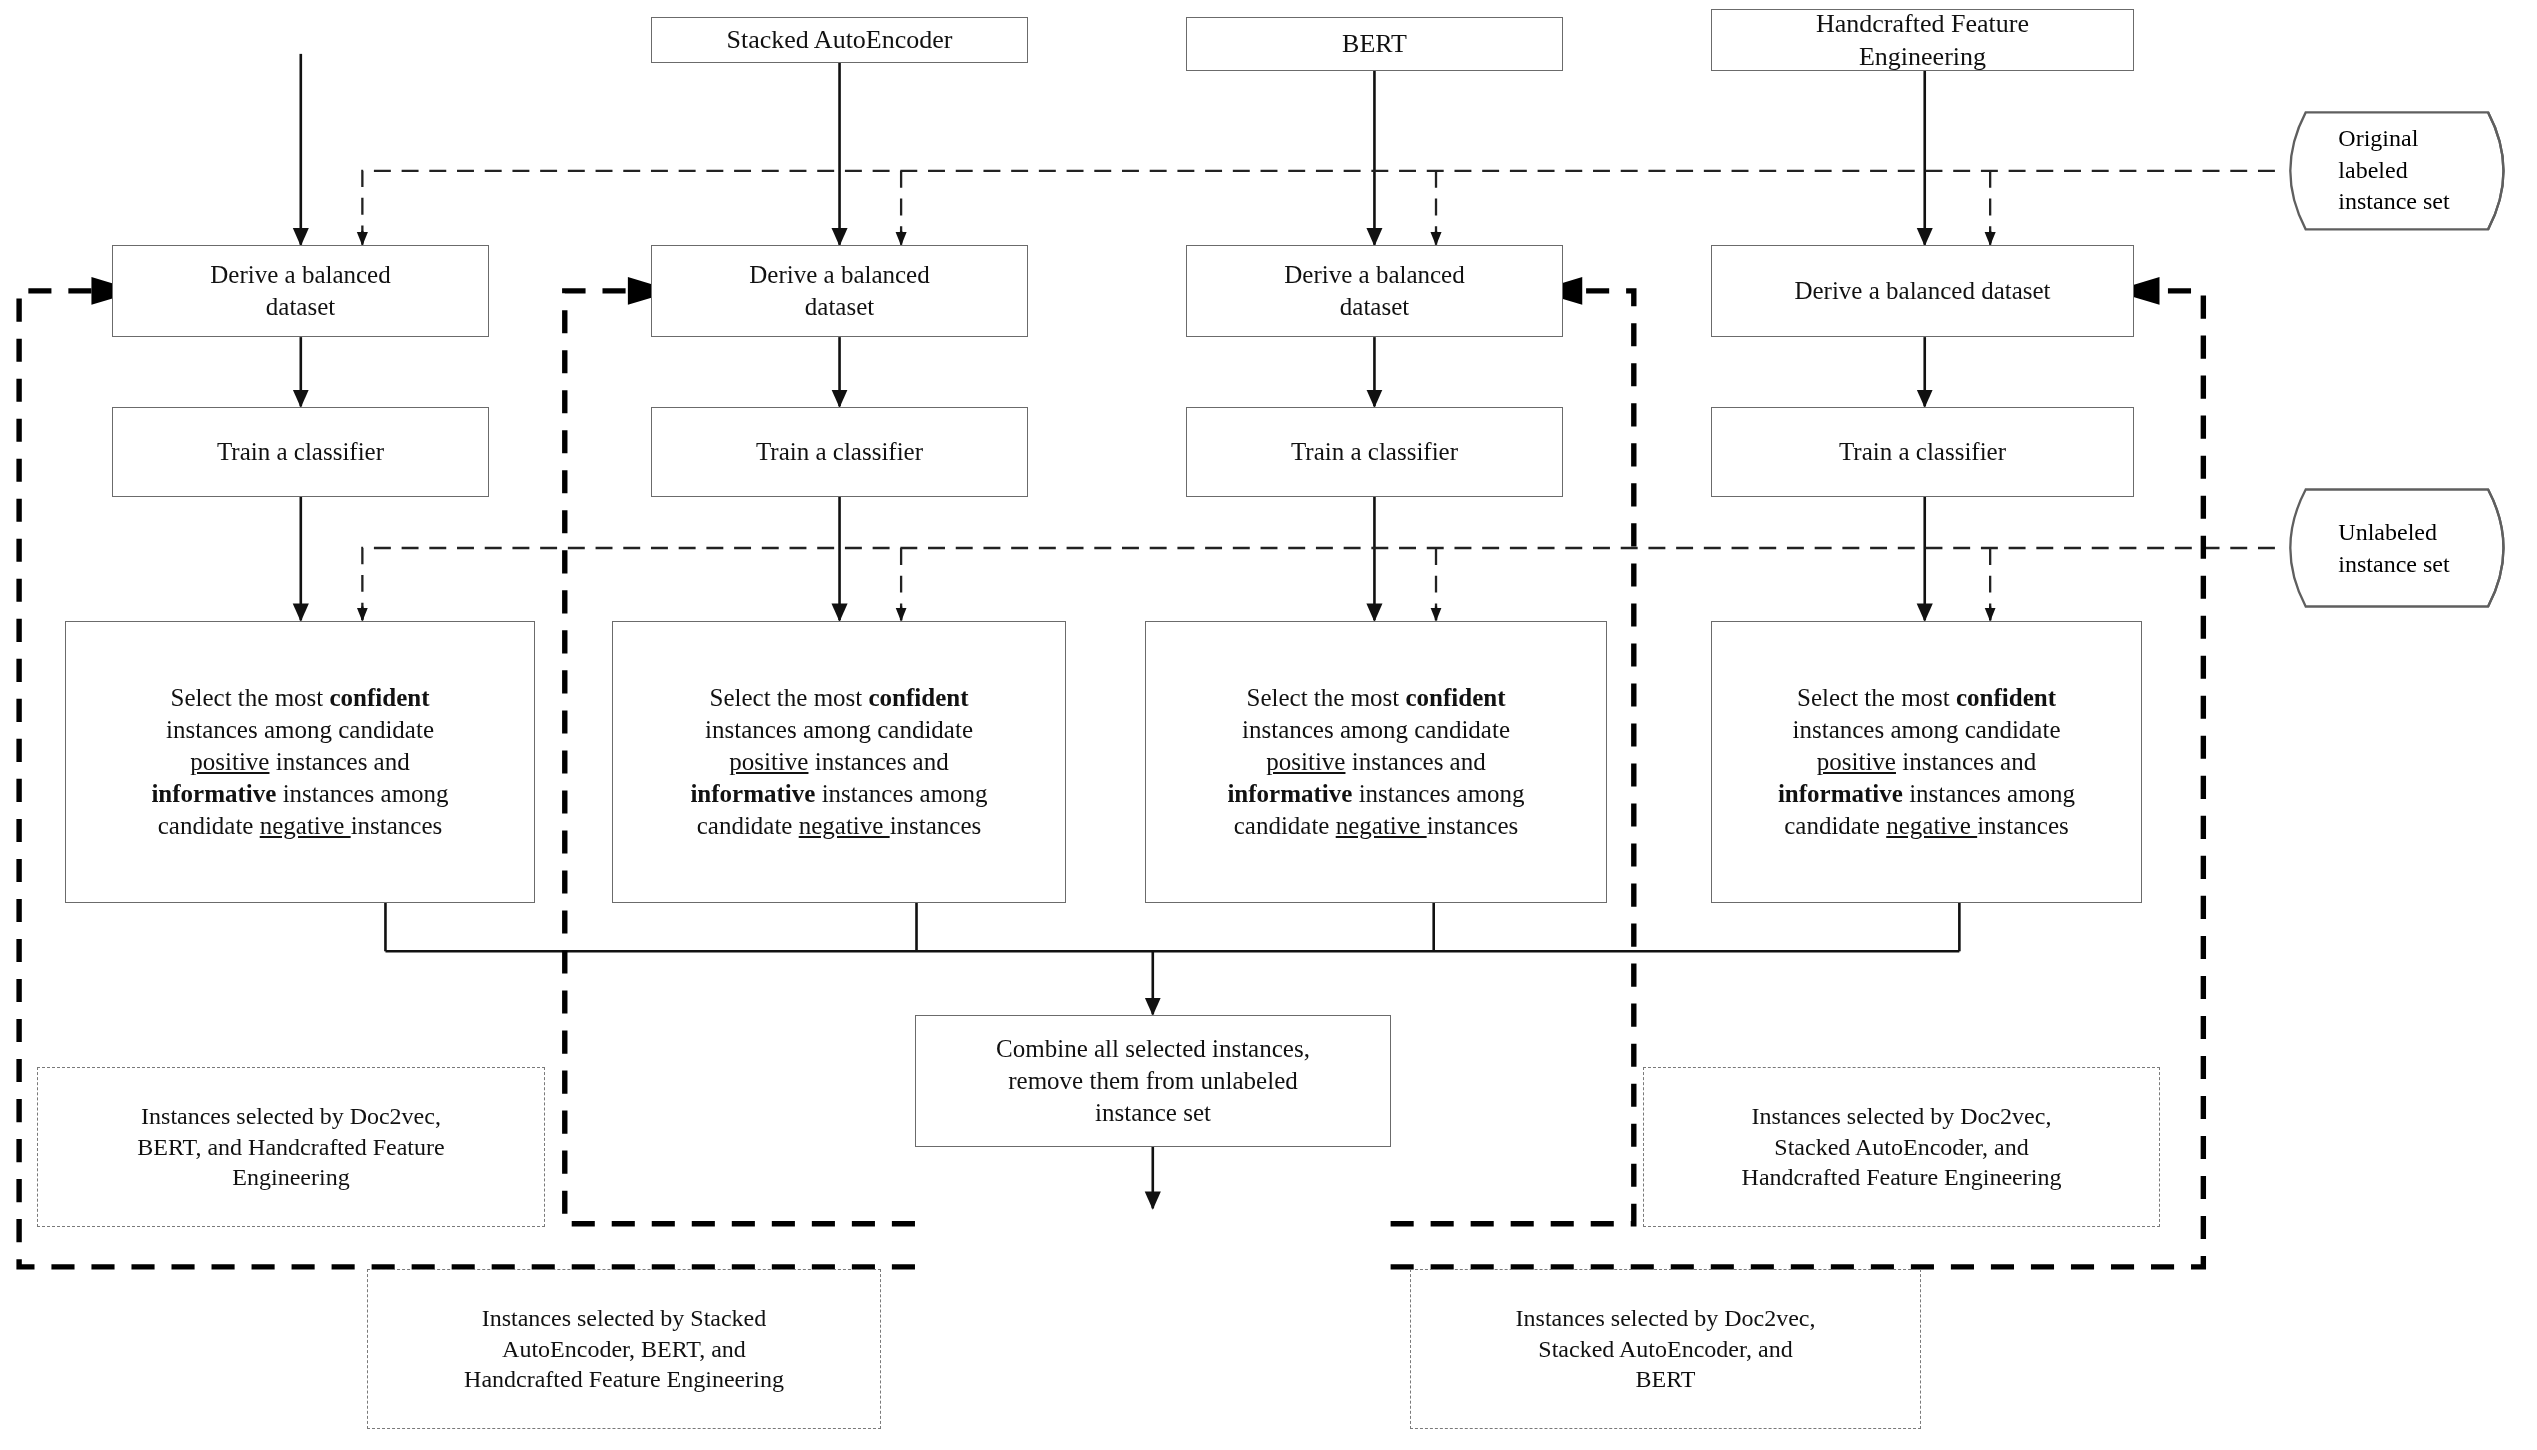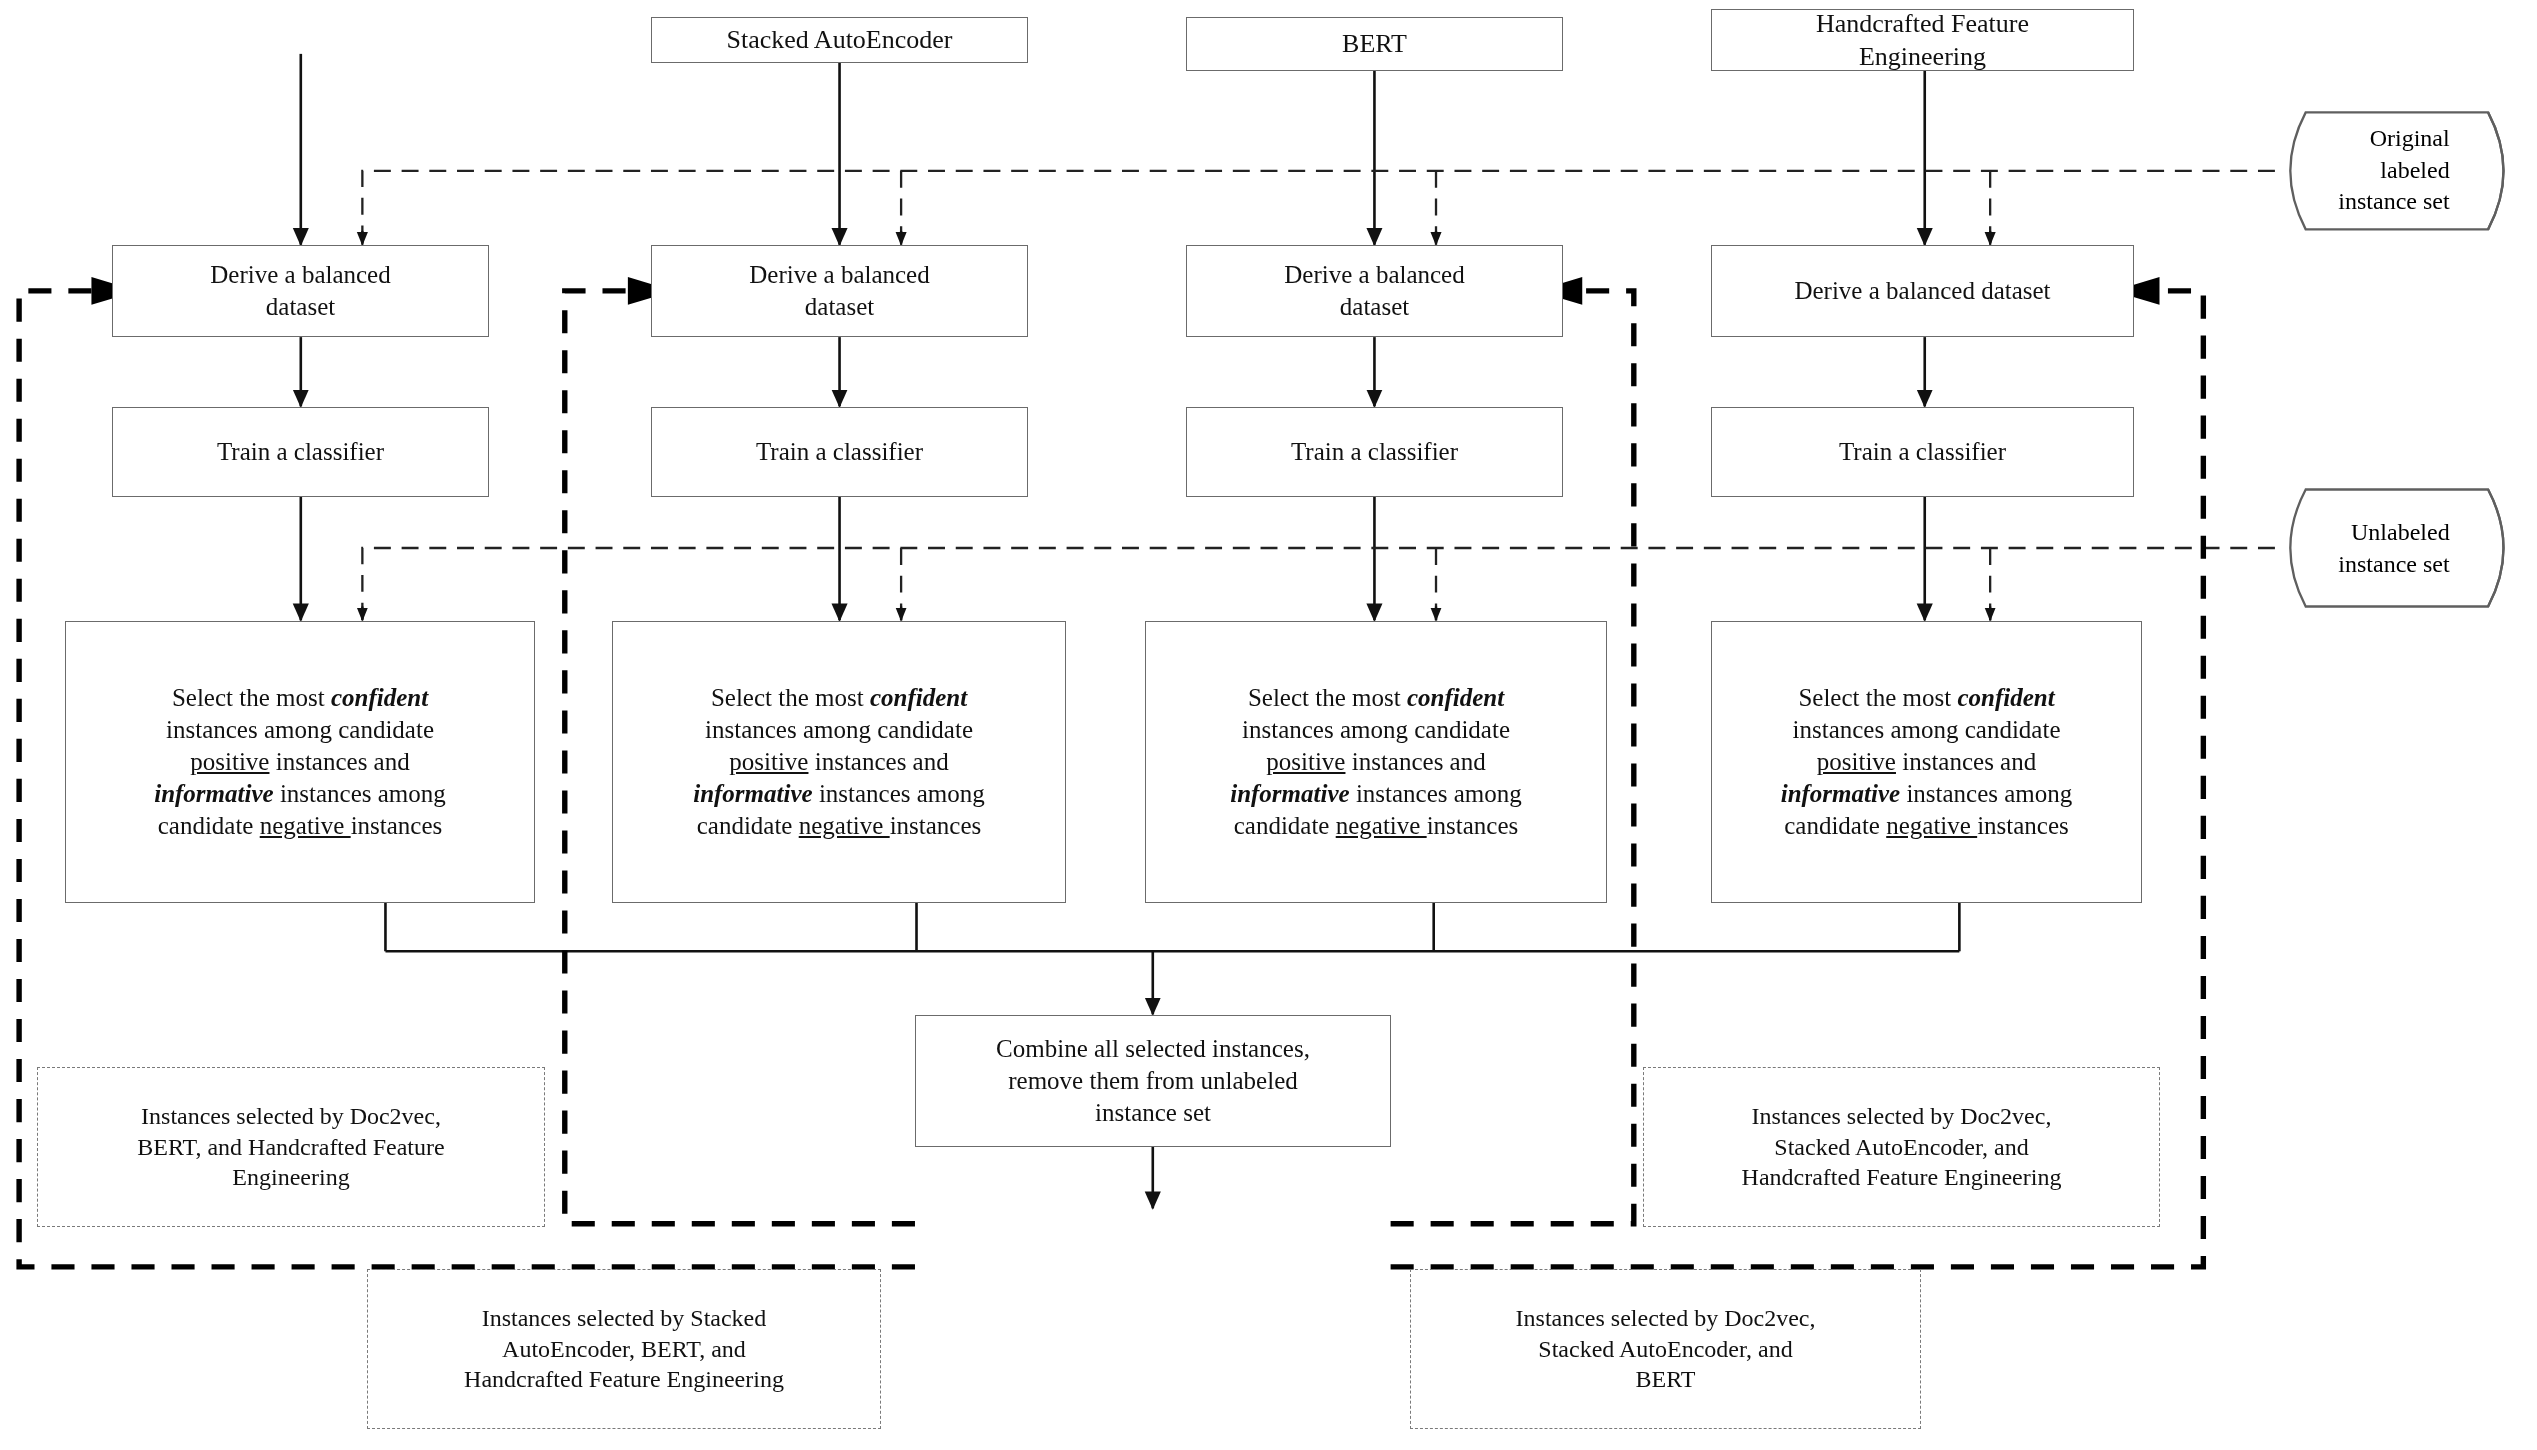--- a/index.html
+++ b/index.html
@@ -7,22 +7,22 @@
   #canvas{position:relative;width:2538px;height:1450px;background:#fff;overflow:hidden;}
   svg.layer{position:absolute;left:0;top:0;width:2538px;height:1450px;}
   .boxlabel{
     position:absolute;display:flex;align-items:center;justify-content:center;
     text-align:center;color:#111;line-height:1.28;
     font-family:"Liberation Serif", serif;
     pointer-events:none;
   }
   .n-box{border:1.5px solid #6b6b6b;background:#fff;box-sizing:border-box;}
   .d-box{border:1.5px dashed #7a7a7a;background:transparent;box-sizing:border-box;}
-  .cyl-label{position:absolute;display:flex;align-items:center;justify-content:center;text-align:right;}
-  b.ci{font-weight:bold;font-style:italic;}
+  .cyl-label{position:absolute;display:flex;align-items:center;justify-content:center;text-align:left;}
+  b.ci{font-weight:bold;}
   u.ul{text-decoration:underline;}
 </style>
 </head>
 <body>
 
 <div id="canvas">
 
   <svg class="layer" viewBox="0 0 3296 1884">
     <defs>
       <marker id="ah" viewBox="0 0 10 10" refX="9.2" refY="5" markerWidth="7" markerHeight="7" orient="auto-start-reverse">

